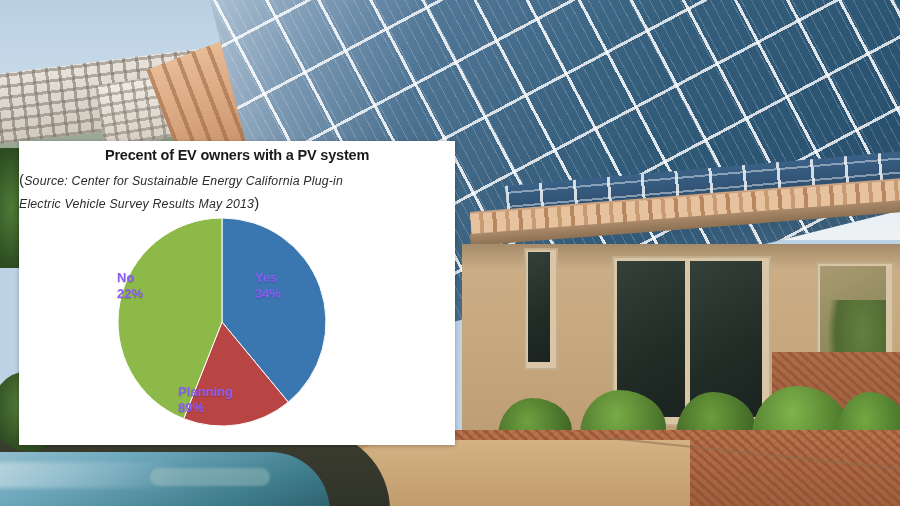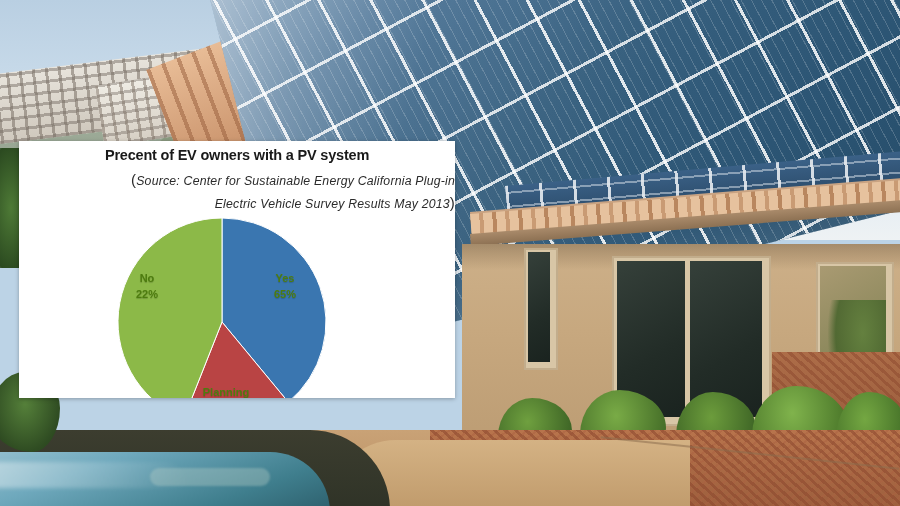--- a/index.html
+++ b/index.html
@@ -167,40 +167,40 @@
 
   
   .leftfoliage{position:absolute;left:-10px;top:372px;width:70px;height:80px;
     background:radial-gradient(ellipse at 50% 40%,#55803a,#2f4c22 70%,#24401b);
     border-radius:50% 50% 40% 60%/55% 45% 55% 45%;}
   .leftplant{position:absolute;left:-12px;top:148px;width:46px;height:120px;
     background:radial-gradient(ellipse at 50% 50%,#4e7a36,#2b4a20 75%,rgba(43,74,32,0));}
 
   
   .card{
-    position:absolute;left:19px;top:141px;width:436px;height:257px;
+    position:absolute;left:19px;top:141px;width:436px;height:304px;
     background:#ffffff;
     box-shadow:0 1px 4px rgba(0,0,0,.28);
     overflow:hidden;
   }
   .chart-title{
     position:absolute;left:0;top:6px;width:436px;text-align:center;
     font-size:14.5px;font-weight:bold;color:#1a1a1a;letter-spacing:-.2px;
   }
   .chart-source{
-    position:absolute;left:0;top:28px;width:436px;text-align:right;
+    position:absolute;left:0;top:28px;width:436px;text-align:left;
     font-style:italic;font-size:12.3px;color:#2b2b2b;line-height:21px;
     letter-spacing:.2px;
   }
   .paren{font-style:normal;font-size:15px;}
 
   .pie-wrap{position:absolute;left:0;top:0;width:436px;height:304px;}
   .pie-label{
-    position:absolute;color:#4d7c0f;font-weight:bold;font-size:11px;
-    text-align:center;line-height:16px;white-space:nowrap;
+    position:absolute;color:#8b5cf6;font-weight:bold;font-size:13px;
+    text-align:left;line-height:16px;white-space:nowrap;
     text-shadow:0 1px 1px rgba(0,0,0,.18);
   }
   .lbl-yes{left:236px;top:129px;width:60px;}
   .lbl-no{left:98px;top:129px;width:60px;}
   .lbl-plan{left:159px;top:243px;width:96px;}
 </style>
 </head>
 <body>
 
 <div id="stage">
@@ -284,21 +284,21 @@
       <svg width="436" height="304" viewBox="0 0 436 304">
         <g id="pie-slices">
             <path d="M 203 181 L 203.00 77.00 A 104 104 0 0 1 269.29 261.13 Z" fill="#3a76b0" stroke="#ffffff" stroke-width="1"></path>
             <path d="M 203 181 L 269.29 261.13 A 104 104 0 0 1 164.72 277.70 Z" fill="#b94444" stroke="#ffffff" stroke-width="1"></path>
             <path d="M 203 181 L 164.72 277.70 A 104 104 0 0 1 203.00 77.00 Z" fill="#8cb948" stroke="#ffffff" stroke-width="1"></path>
           </g>
       </svg>
 
       <div class="pie-label lbl-yes">
         <span>Yes</span><br>
-        <span>65%</span>
+        <span>34%</span>
       </div>
 
       <div class="pie-label lbl-plan">
         <span>Planning</span><br>
         <span>89%</span>
       </div>
 
       <div class="pie-label lbl-no">
         <span>No</span><br>
         <span>22%</span>

